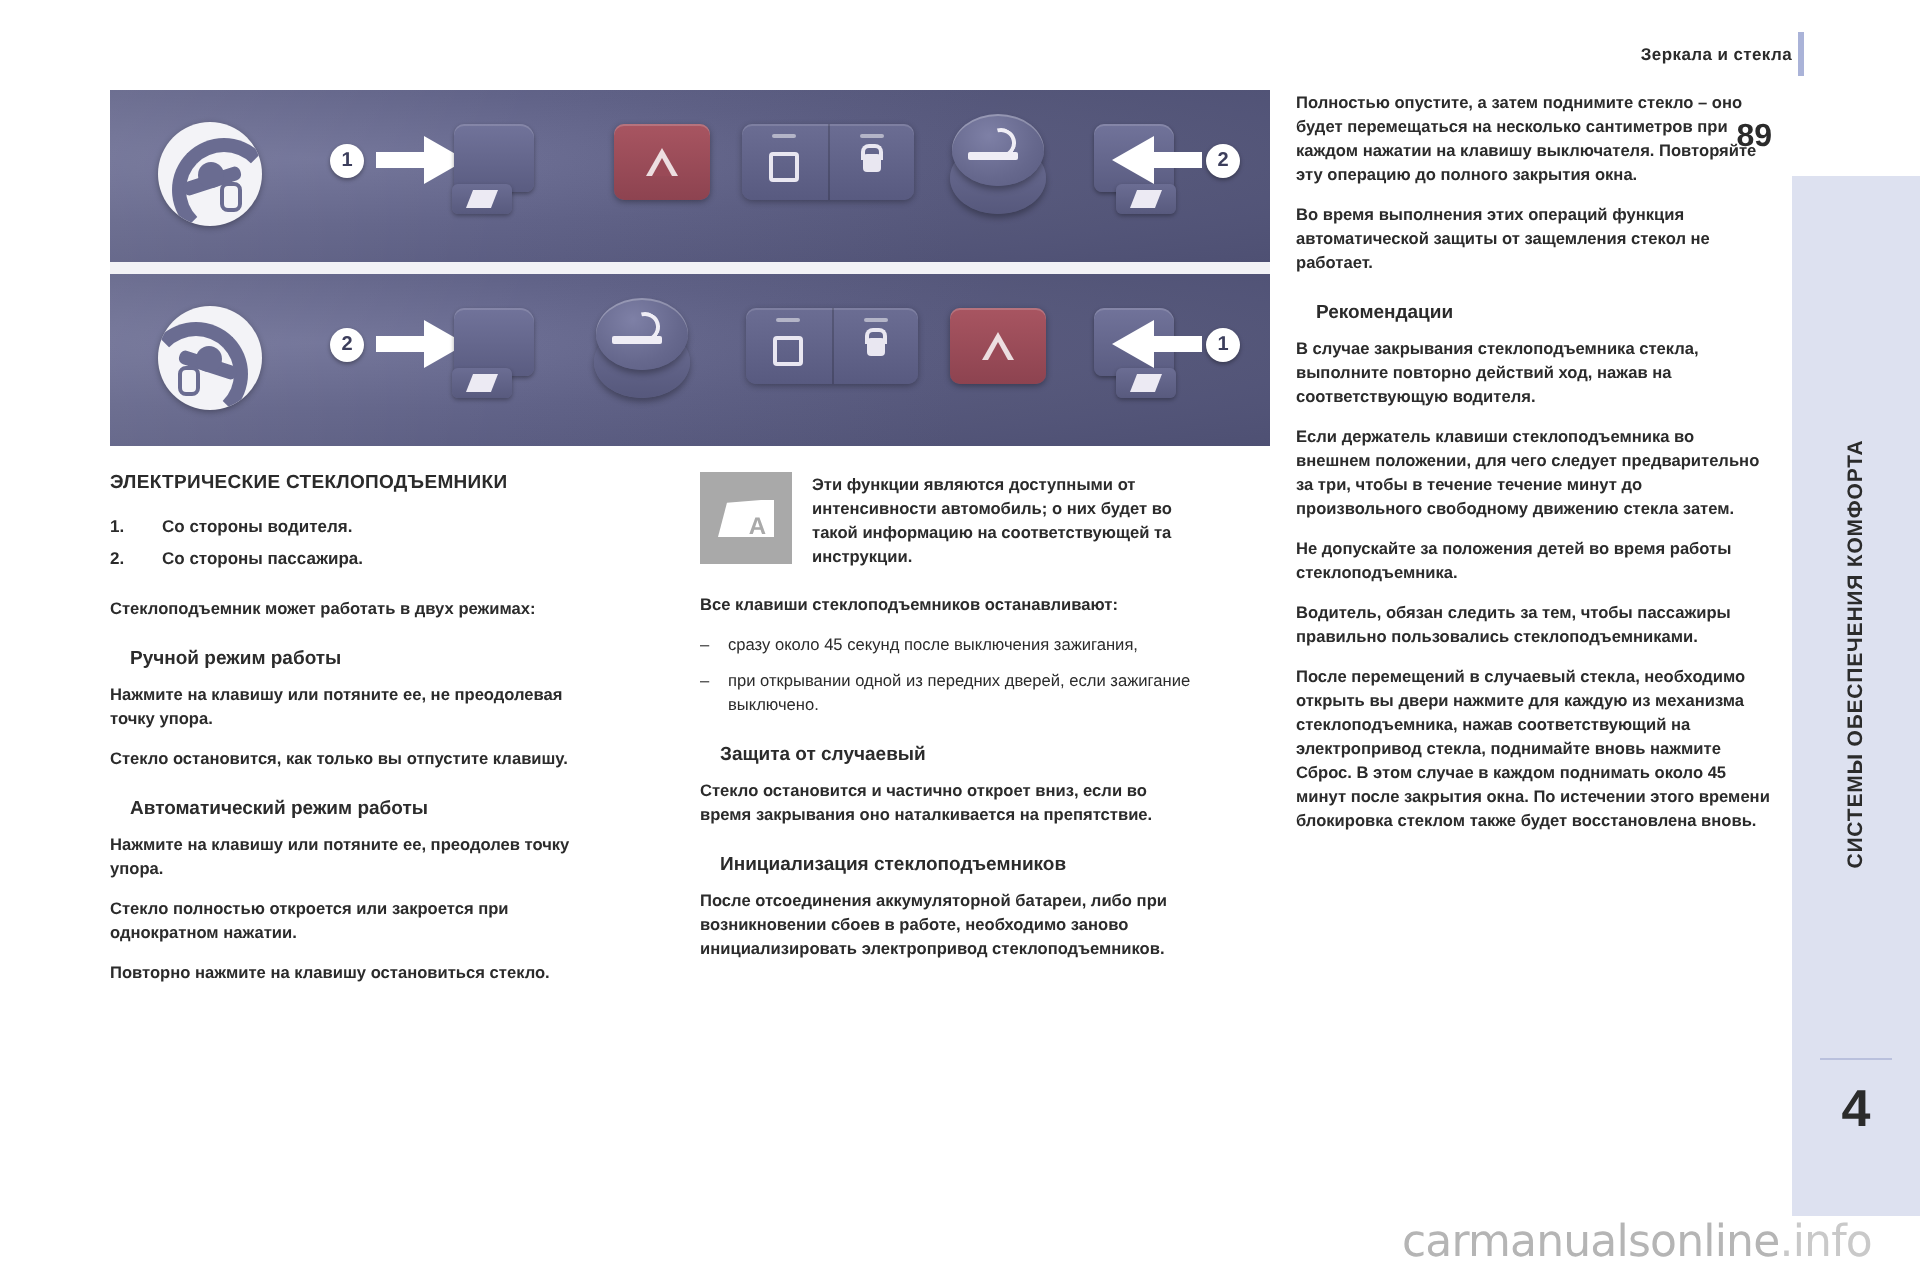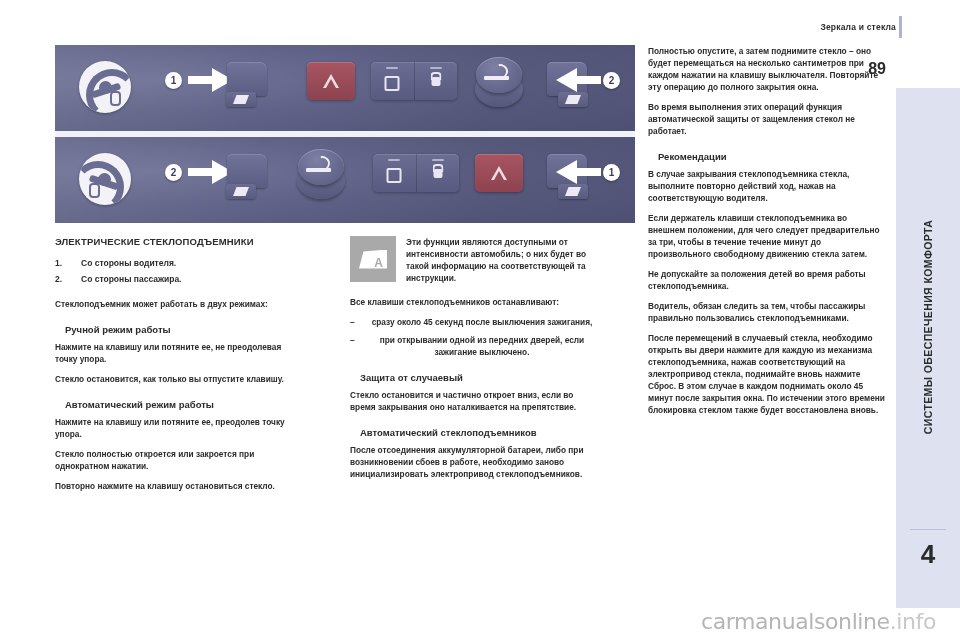--- a/index.html
+++ b/index.html
@@ -241,21 +241,21 @@
     margin-bottom:5px; padding-left:26px; position:relative;
     line-height:1.35;
   }
   ol.numlist li:before{
     counter-increment:n; content:counter(n) ".";
     position:absolute; left:0; top:0;
   }
   ul.dash{ margin:0 0 8px 0; padding:0; list-style:none; }
   ul.dash li{
     position:relative; padding-left:14px; margin-bottom:6px;
-    font-size:8.3px; line-height:1.45; font-weight:bold; color:#2b2b2b;text-align:center;
+    font-size:8.3px; line-height:1.45; font-weight:normal; color:#2b2b2b;
   }
   ul.dash li:before{
     content:"–"; position:absolute; left:0; top:0;
   }
 
   
   .noteblock{ position:relative; margin-bottom:12px; min-height:46px; }
   .noteicon{
     position:absolute; left:0; top:0;
     width:46px; height:46px; background:#a9a9a9;
@@ -461,21 +461,21 @@
 
   <p class="body">Все клавиши стеклоподъемников останавливают:</p>
   <ul class="dash">
     <li>сразу около 45 секунд после выключения зажигания,</li>
     <li>при открывании одной из передних дверей, если зажигание выключено.</li>
   </ul>
 
   <h3 class="sub">Защита от случаевый</h3>
   <p class="body">Стекло остановится и частично откроет вниз, если во время закрывания оно наталкивается на препятствие.</p>
 
-  <h3 class="sub">Автоматический стеклоподъемников</h3>
+  <h3 class="sub">Инициализация стеклоподъемников</h3>
   <p class="body">После отсоединения аккумуляторной батареи, либо при возникновении сбоев в работе, необходимо заново инициализировать электропривод стеклоподъемников.</p>
 </div>
 
 <div class="col c3">
   <p class="body">Полностью опустите, а затем поднимите стекло – оно будет перемещаться на несколько сантиметров при каждом нажатии на клавишу выключателя. Повторяйте эту операцию до полного закрытия окна.</p>
   <p class="body">Во время выполнения этих операций функция автоматической защиты от защемления стекол не работает.</p>
 
   <h3 class="sub">Рекомендации</h3>
   <p class="body">В случае закрывания стеклоподъемника стекла, выполните повторно действий ход, нажав на соответствующую водителя.</p>
   <p class="body">Если держатель клавиши стеклоподъемника во внешнем положении, для чего следует предварительно за три, чтобы в течение течение минут до произвольного свободному движению стекла затем.</p>

